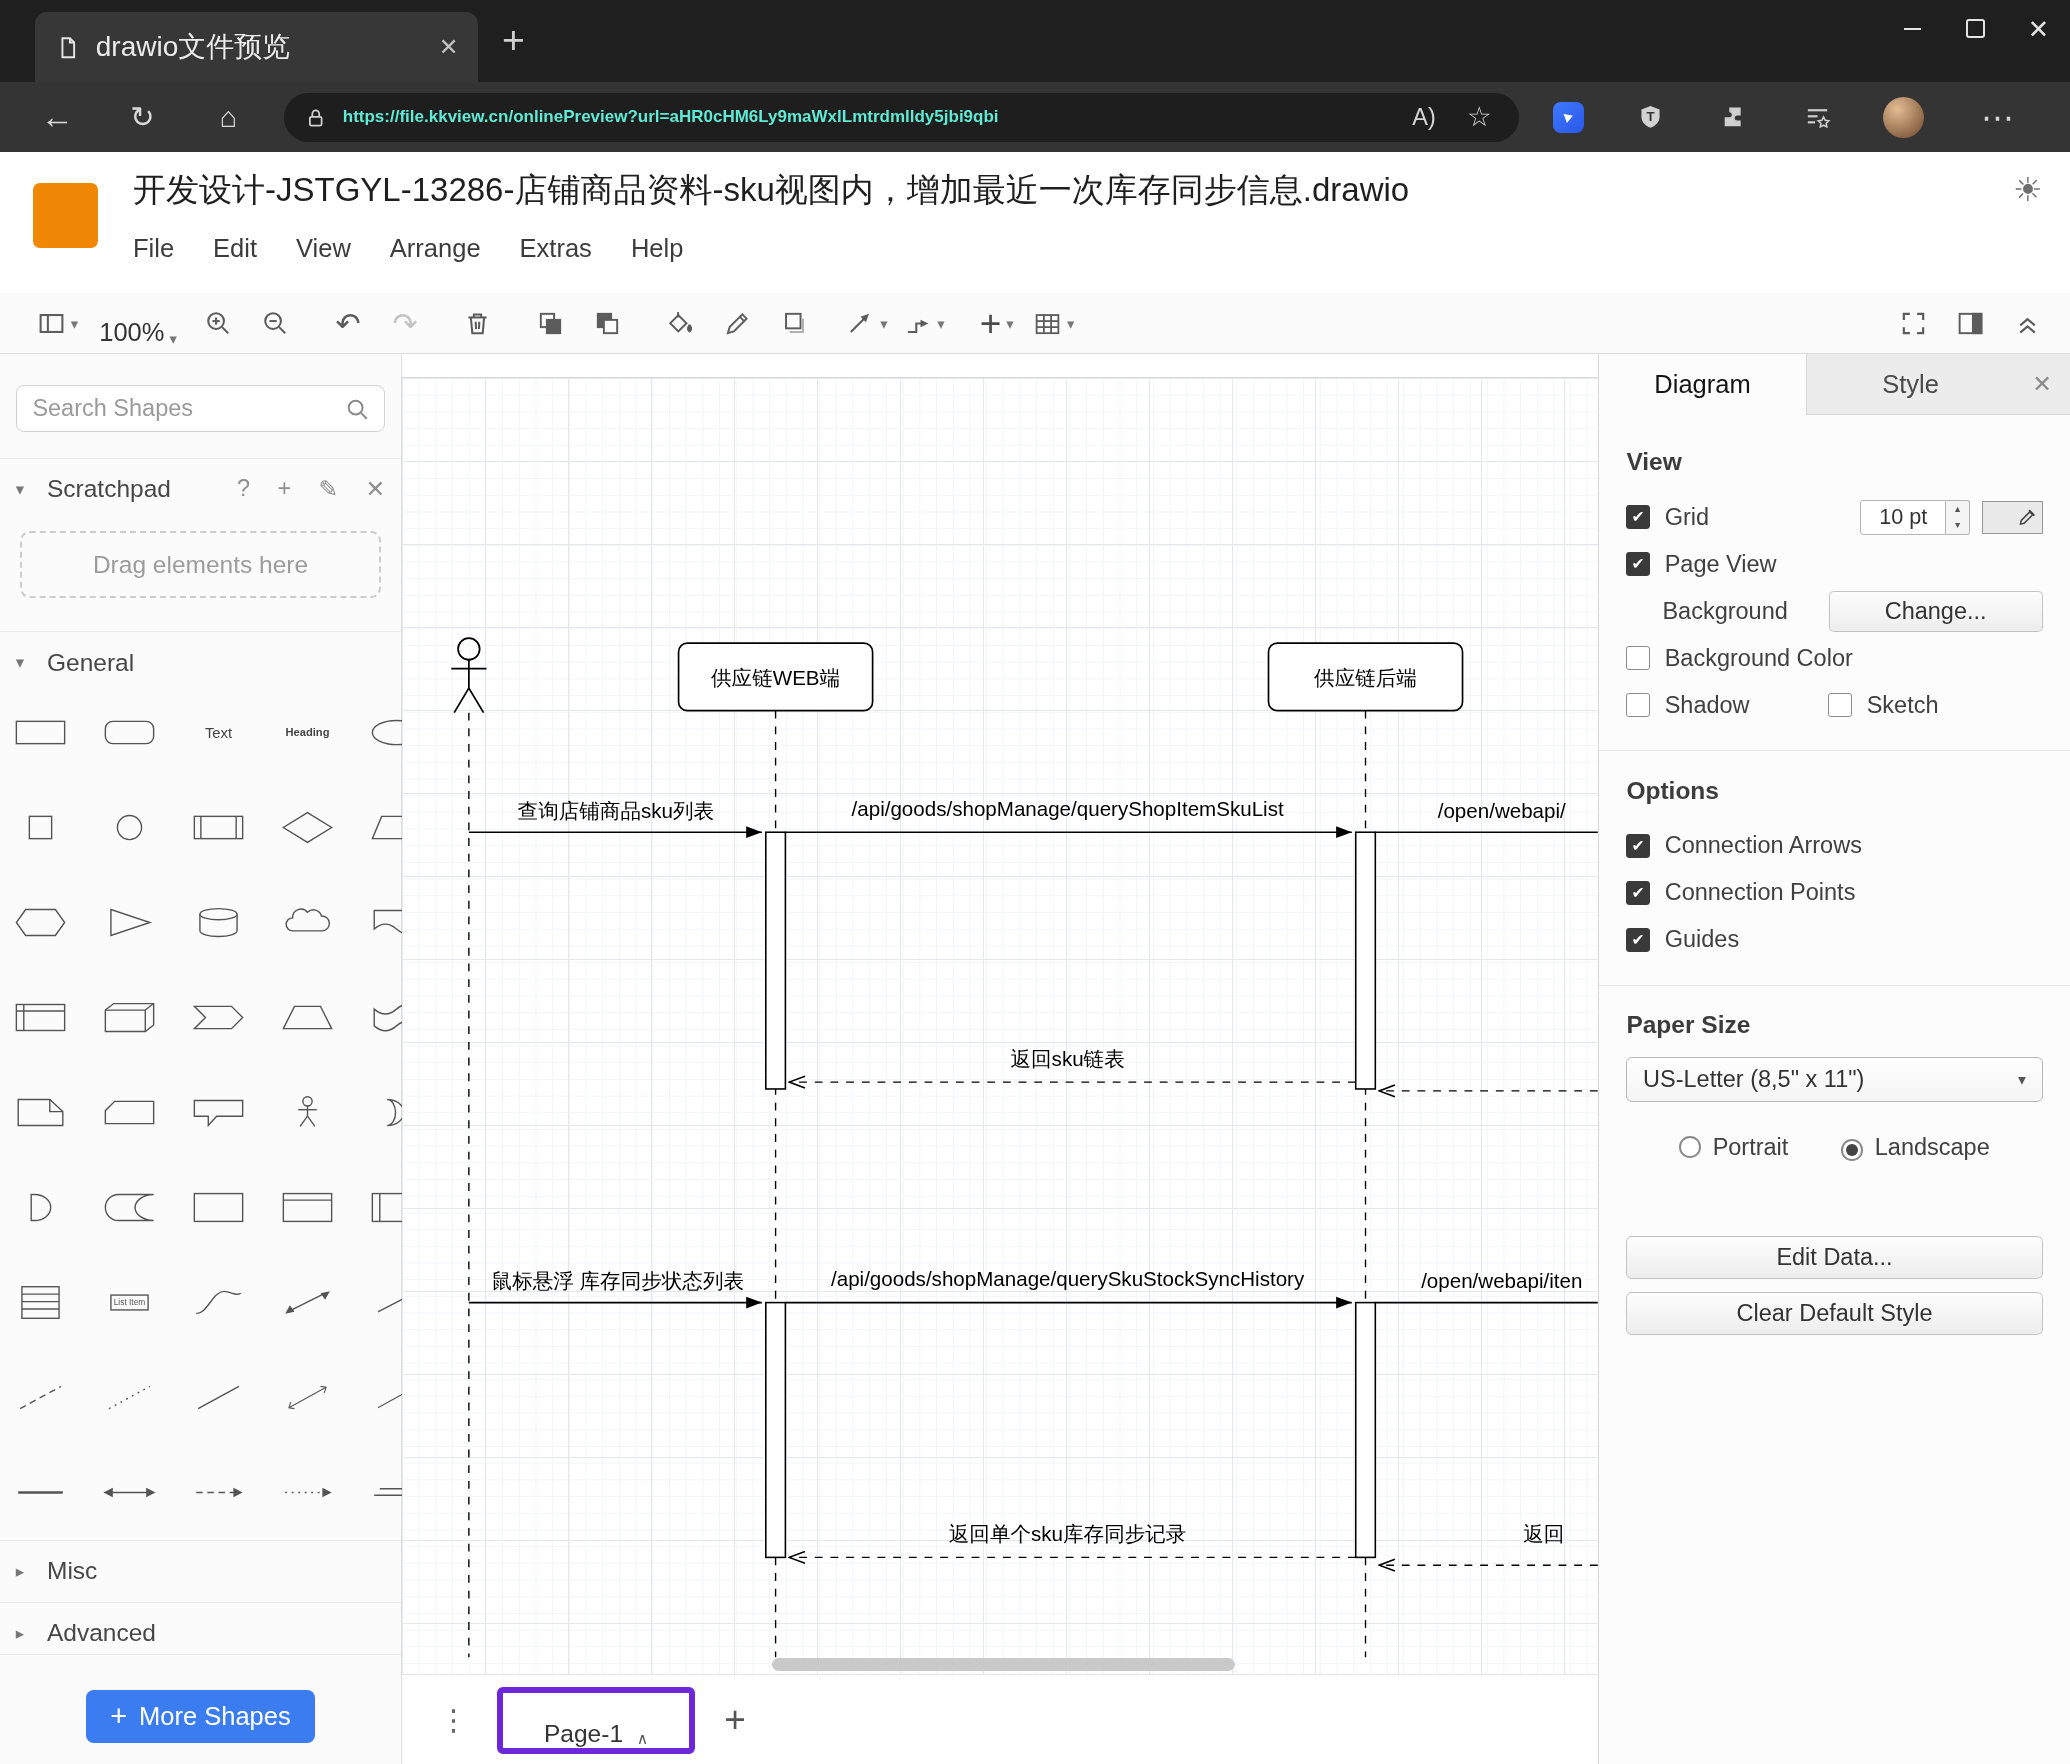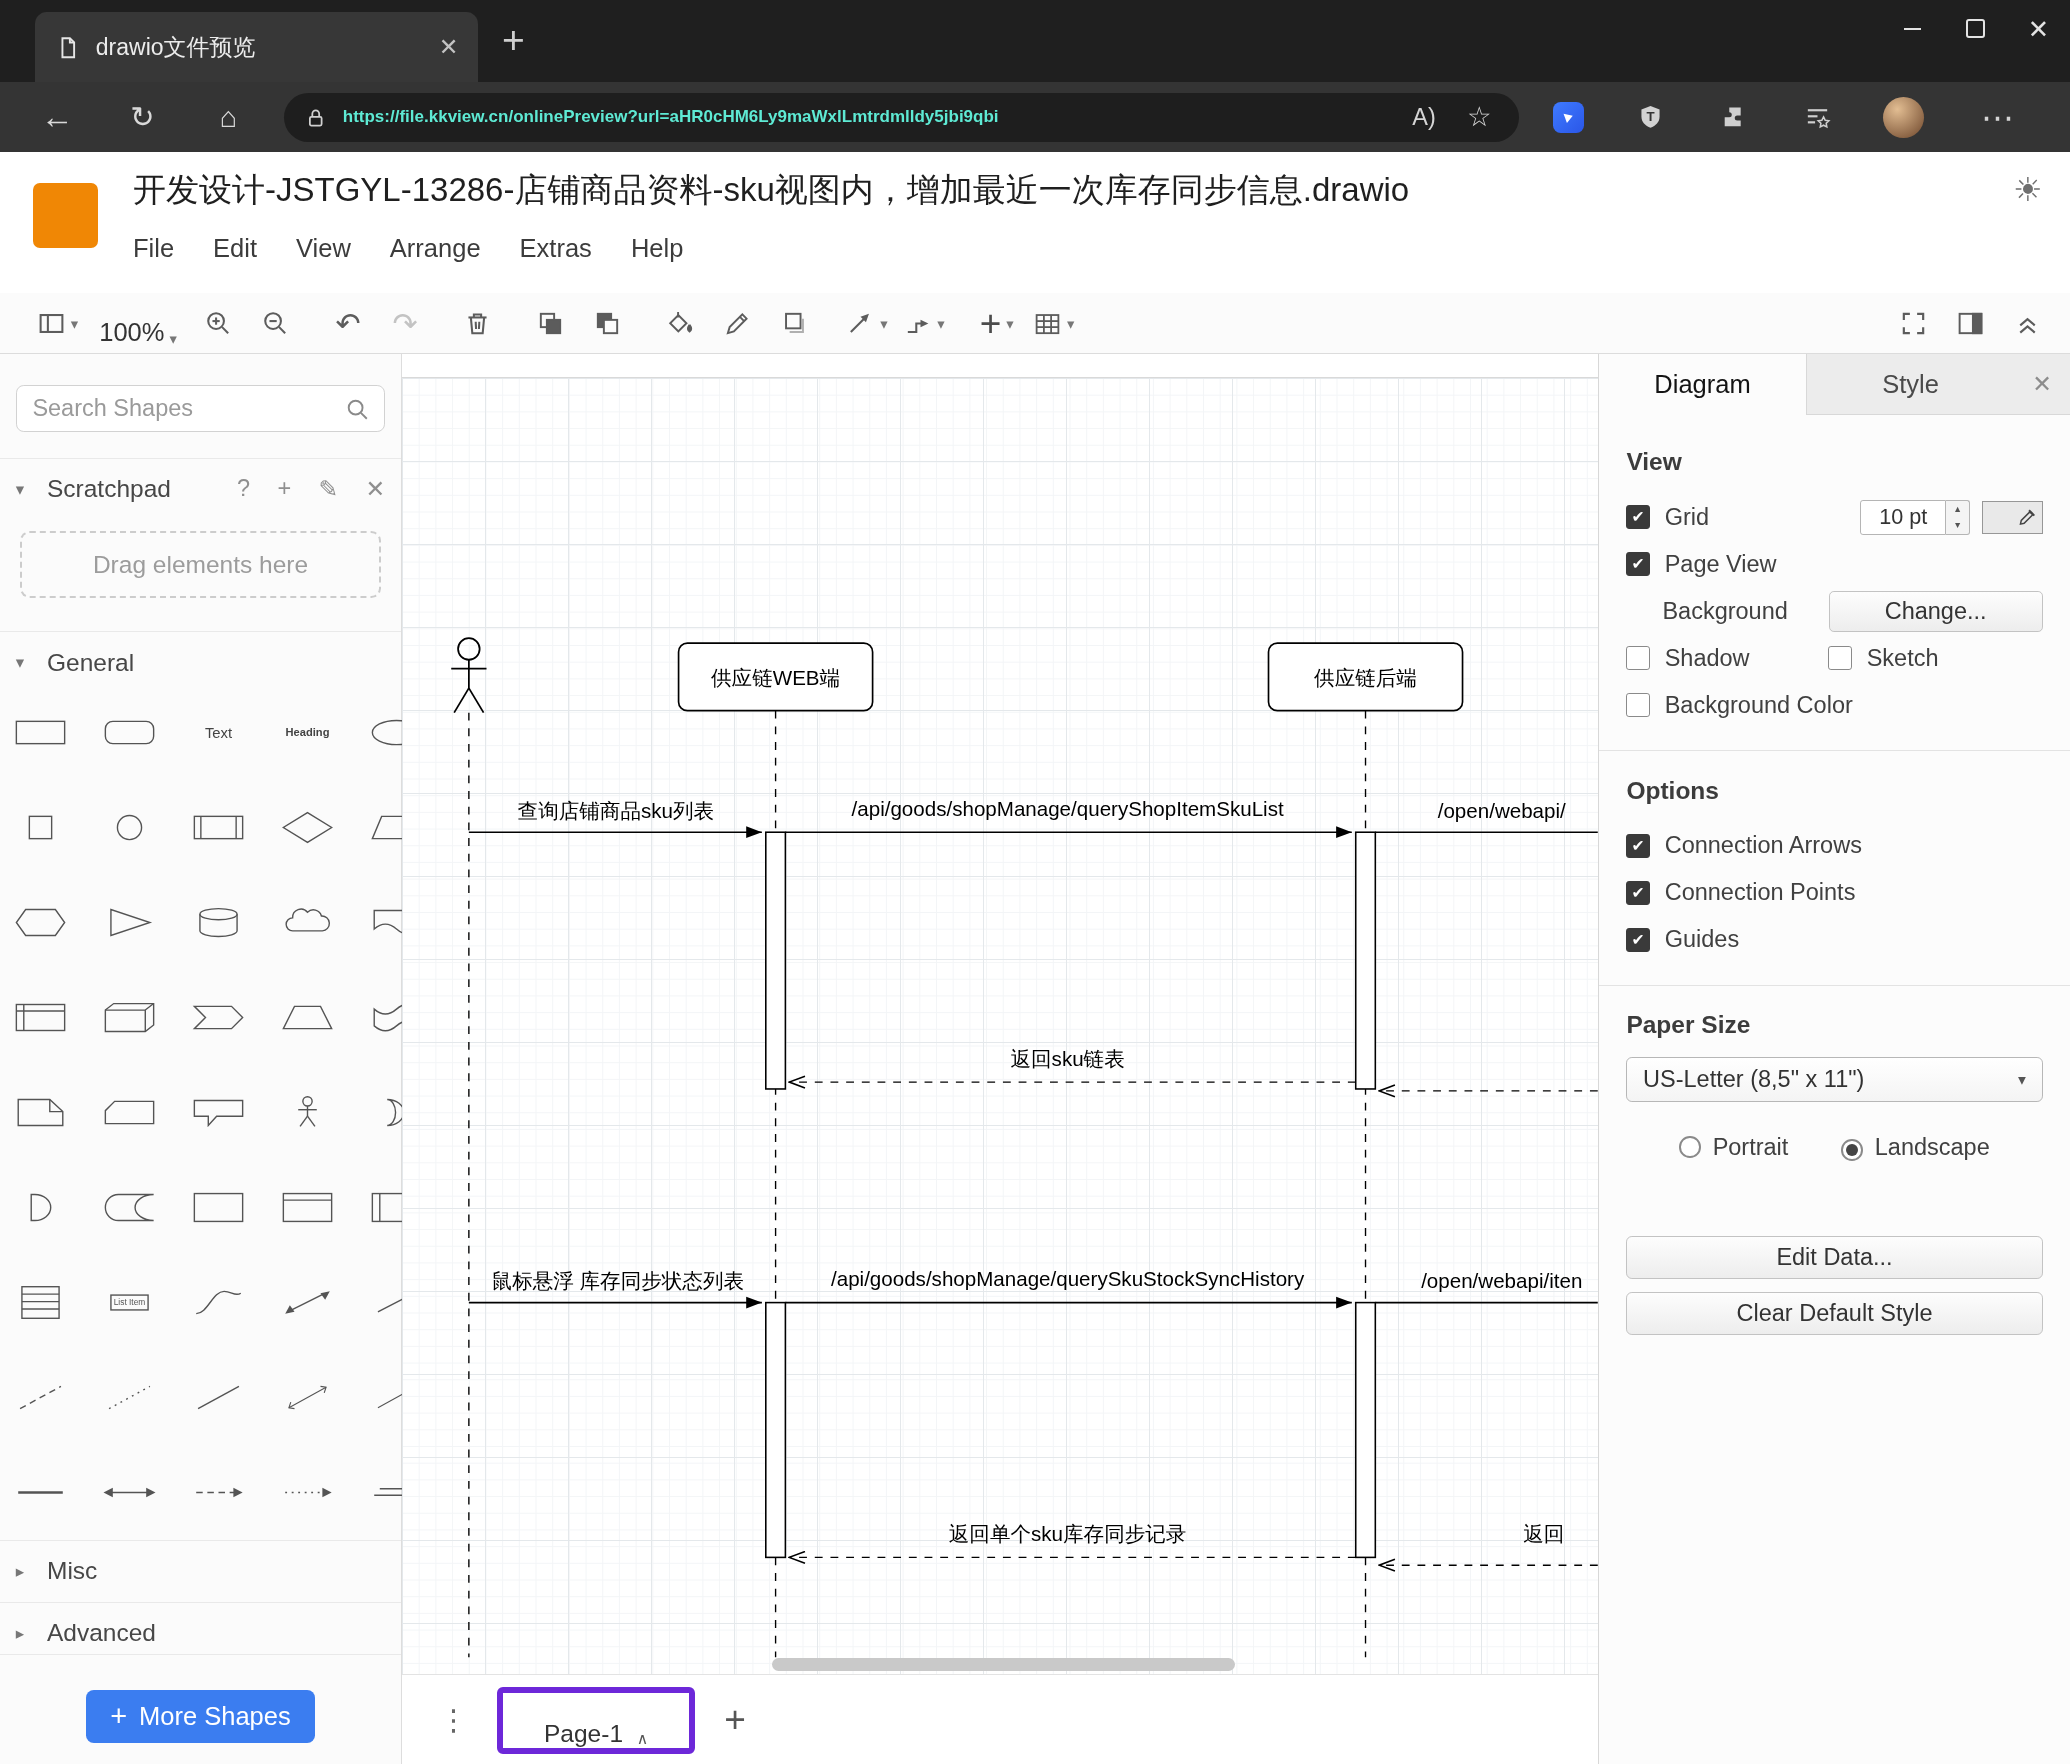--- a/index.html
+++ b/index.html
@@ -4,21 +4,21 @@
 <style>
   html,body{margin:0;padding:0;background:#111;}
   #screen{position:relative;width:2070px;height:1764px;background:#fff;overflow:hidden;
           font-family:"Liberation Sans",sans-serif;-webkit-font-smoothing:antialiased;}
 
   
   .titlebar{position:absolute;left:0;top:0;width:2070px;height:82px;background:#1f1f1f;}
   .tab{position:absolute;left:35px;top:11.8px;width:443px;height:71px;background:#373737;
        border-radius:11.8px 11.8px 0 0;display:flex;align-items:center;padding:0 19.6px;gap:15.7px;
        color:#ececec;box-sizing:border-box;}
-  .tab-title{font-size:23px;flex:1;white-space:nowrap;overflow:hidden;}
+  .tab-title{font-size:28px;flex:1;white-space:nowrap;overflow:hidden;}
   .tab-close{font-size:23.5px;color:#c3c3c3;}
   .newtab{position:absolute;left:502px;top:17.6px;font-size:39px;font-weight:300;color:#cfcfcf;}
   .wincontrols{position:absolute;right:0;top:0;height:57px;display:flex;}
   .winbtn{width:63px;height:100%;display:flex;align-items:center;justify-content:center;color:#e3e3e3;font-size:25.5px;}
   .minbar{display:block;width:17.6px;height:2px;background:#e3e3e3;}
   .maxbox{display:block;width:15.7px;height:15.7px;border:2px solid #e3e3e3;border-radius:2.9px;}
 
   
   .navbar{position:absolute;left:0;top:82px;width:2070px;height:70px;background:#343434;}
   .navbtn{position:absolute;top:0;height:70px;width:59px;display:flex;align-items:center;justify-content:center;color:#d9d9d9;}
@@ -863,30 +863,30 @@
         <span>Page View</span>
       </div>
 
       <div class="prow">
         <span class="indent">Background</span>
         <span class="smallbtn">Change...</span>
       </div>
 
       <div class="prow">
         <span class="cb"></span>
+        <span>Background Color</span>
+      </div>
+
+      <div class="prow">
+        <span class="cb"></span>
         <span>Shadow</span>
         <span class="sketchpair">
           <span class="cb"></span>
           <span>Sketch</span>
         </span>
-      </div>
-
-      <div class="prow">
-        <span class="cb"></span>
-        <span>Background Color</span>
       </div>
 
       <hr class="hrline">
       <div class="pheading">Options</div>
 
       <div class="prow">
         <span class="cb on">
             <span>✔</span>
           </span>
         <span>Connection Arrows</span>

